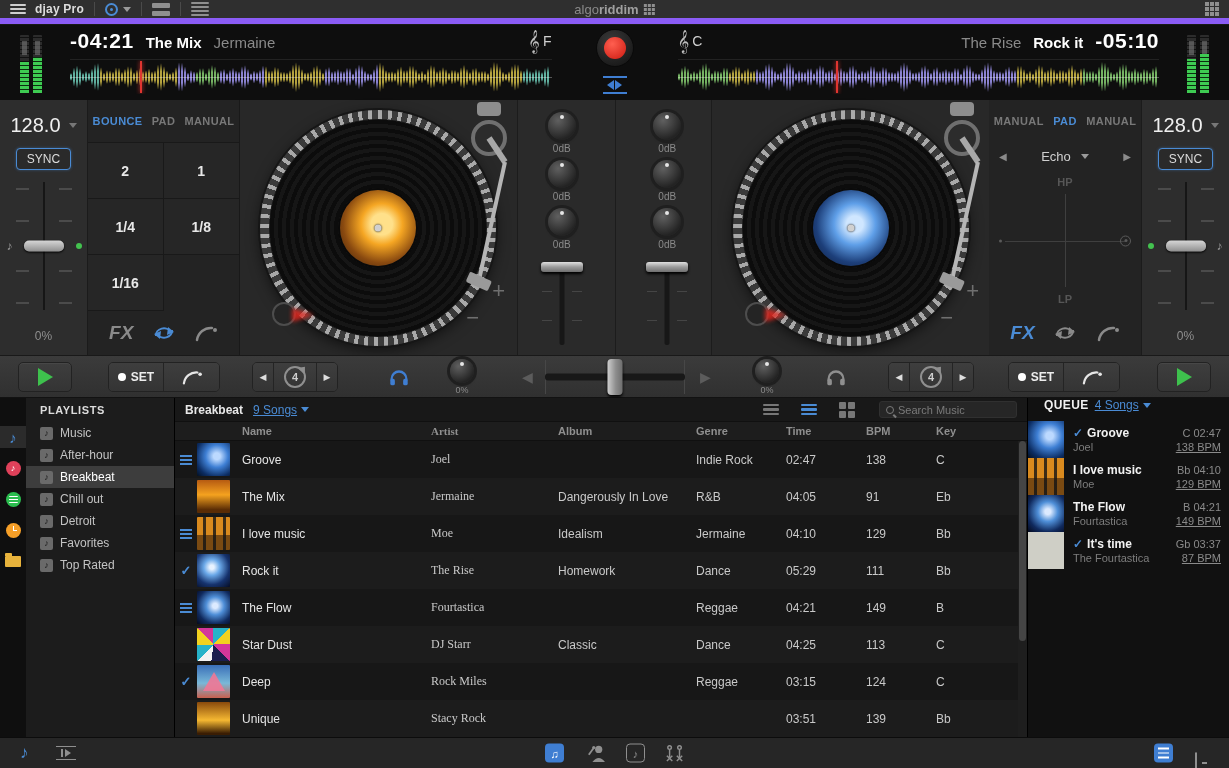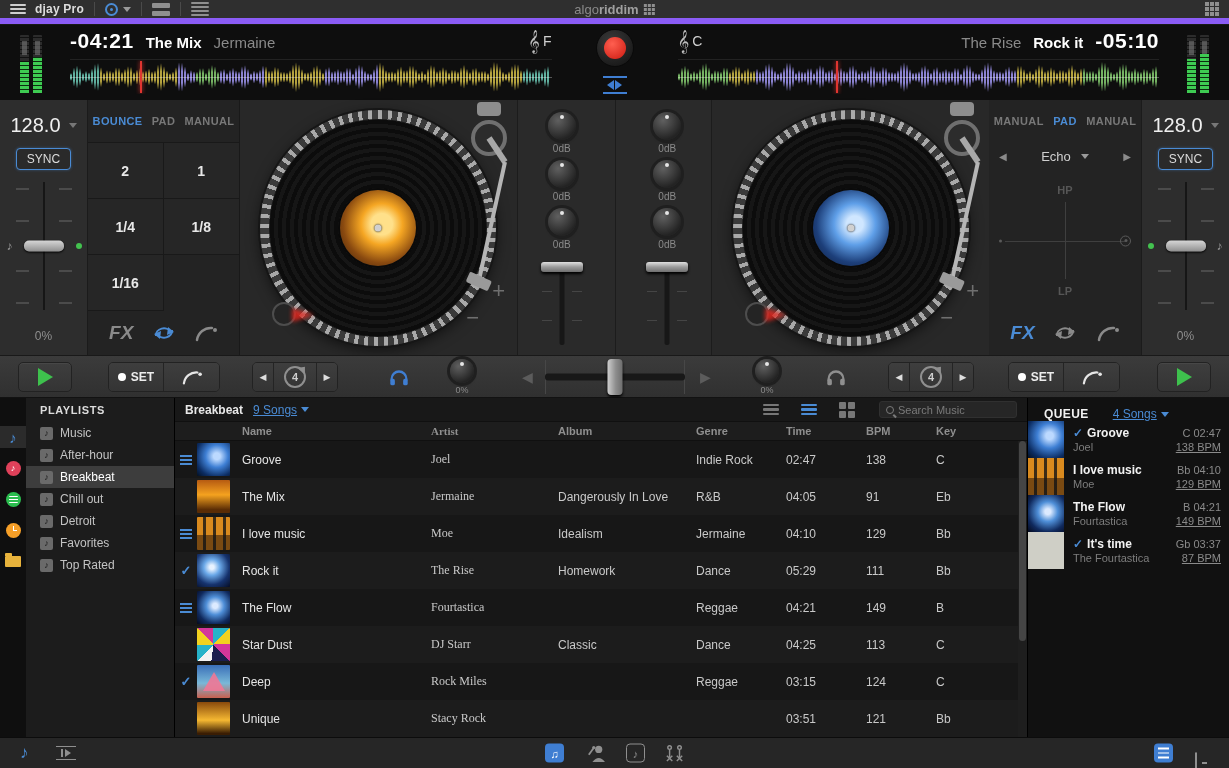--- a/index.html
+++ b/index.html
@@ -102,21 +102,21 @@
   .knoblbl{font-size:10px;color:#8a8a8a;margin-top:3px;}
   .vfader{position:relative;width:40px;flex:1;margin-top:4px;margin-bottom:10px;}
   .vfader .track{position:absolute;left:50%;top:8px;bottom:0;width:5px;background:#171717;transform:translateX(-50%);border-radius:2px;}
   .vfader .tick{position:absolute;width:10px;height:1px;background:#454545;}
   .vfader .handle{position:absolute;left:50%;transform:translateX(-50%);top:2px;width:42px;height:10px;border-radius:3px;background:linear-gradient(#e0e0e0,#9a9a9a 50%,#6f6f6f);box-shadow:0 2px 3px #000;cursor:grab;}
 
   .fxpanel{width:152px;background:#232323;display:flex;flex-direction:column;}
   .fxsel{height:28px;display:flex;align-items:center;justify-content:space-between;padding:0 10px;color:#cfcfcf;font-size:13px;}
   .fxsel .arr{color:#8a8a8a;font-size:10px;cursor:pointer;}
   .fxname{display:flex;align-items:center;gap:5px;cursor:pointer;}
-  .xypad{flex:1;position:relative;margin:12px 10px;cursor:crosshair;text-align:center;}
+  .xypad{flex:1;position:relative;margin:4px 10px;cursor:crosshair;text-align:center;}
   .xypad .h{position:absolute;left:6px;right:6px;top:50%;height:1px;background:#3f3f3f;}
   .xypad .v{position:absolute;top:20px;bottom:20px;left:50%;width:1px;background:#3f3f3f;}
   .xypad .lblt{position:absolute;top:2px;left:50%;transform:translateX(-50%);color:#565656;font-size:11px;font-weight:bold;}
   .xypad .lblb{position:absolute;bottom:2px;left:50%;transform:translateX(-50%);color:#565656;font-size:11px;font-weight:bold;}
   .xypad .mark{position:absolute;right:0;top:50%;transform:translateY(-50%);width:11px;height:11px;border-radius:50%;border:1px solid #5a5a5a;}
   .xypad .mark::after{content:"";position:absolute;left:50%;top:50%;transform:translate(-50%,-50%);width:3px;height:3px;border-radius:50%;background:#5a5a5a;}
   .xypad .dotl{position:absolute;left:0;top:50%;transform:translateY(-50%);width:3px;height:3px;border-radius:50%;background:#5a5a5a;}
 
   
   .transport{position:absolute;left:0;top:355px;width:100%;height:43px;background:linear-gradient(#3b3b3b,#303030);border-top:1px solid #191919;border-bottom:1px solid #121212;}
@@ -212,21 +212,21 @@
      linear-gradient(90deg,transparent 0 6px,rgba(20,20,20,.8) 6px 9px,transparent 9px 16px,rgba(20,20,20,.8) 16px 19px,transparent 19px 26px,rgba(20,20,20,.8) 26px 29px,transparent 29px);}
   .cv-splash{background:radial-gradient(circle at 45% 40%,#e8f2ff 0 8%,#6aa8e8 30%,#16336e 65%,#060d24 100%);}
   .cv-splash2{background:radial-gradient(circle at 55% 45%,#dceaff 0 10%,#4f8fd8 35%,#102a5e 70%,#05091c 100%);}
   .cv-mosaic{background:conic-gradient(#27b3c9 0 12%,#f2d21f 12% 25%,#d4369a 25% 38%,#1b1e4e 38% 52%,#f2f2f2 52% 62%,#27b3c9 62% 75%,#f2d21f 75% 88%,#d4369a 88% 100%);}
   .cv-pyramid{background:linear-gradient(#3a6fb8,#79b8d8 55%,#c9604f 100%);position:relative;overflow:hidden;}
   .cv-pyramid::after{content:"";position:absolute;left:50%;top:7px;transform:translateX(-50%);width:0;height:0;border-left:11px solid transparent;border-right:11px solid transparent;border-bottom:19px solid rgba(240,120,150,.9);}
   .cv-crowd{background:linear-gradient(#8a4a0c,#f5b832 55%,#3a1d03 95%);}
   .cv-circles{background:#d8d8cf radial-gradient(circle at 25% 30%,#d43a3a 0 18%,transparent 19%),radial-gradient(circle at 65% 25%,#3a9ed4 0 16%,transparent 17%),radial-gradient(circle at 35% 70%,#3ab45c 0 18%,transparent 19%),radial-gradient(circle at 75% 65%,#e8c229 0 17%,transparent 18%);background-color:#cfcfc6;}
 
   .queue{width:202px;background:#111;border-left:1px solid #000;display:flex;flex-direction:column;}
-  .qheader{height:23px;display:flex;align-items:flex-end;gap:24px;padding-left:16px;}
+  .qheader{height:23px;display:flex;align-items:flex-start;gap:6px;padding-left:16px;}
   .qtitle{color:#f0f0f0;font-size:12px;font-weight:bold;letter-spacing:.4px;}
   .qitem{height:37px;display:flex;cursor:pointer;}
   .qitem .cover{width:36px;height:37px;border-radius:0;}
   .qbody{flex:1;display:flex;flex-direction:column;justify-content:center;padding:0 8px 0 9px;min-width:0;}
   .qline{display:flex;align-items:center;gap:4px;font-size:12px;}
   .qname{color:#f2f2f2;font-weight:bold;white-space:nowrap;overflow:hidden;}
   .qright{margin-left:auto;color:#8a8a8a;font-size:11px;flex:none;}
   .qsub{display:flex;font-size:11px;color:#7d7d7d;margin-top:1px;}
   .qsub .qright{margin-left:auto;text-decoration:underline;}
   .qck{color:#4a8bd4;font-size:12px;font-weight:bold;flex:none;}
@@ -1175,21 +1175,21 @@
           <div class="trow">
             <span class="cmark"></span>
             <span class="cart">
               <span class="cover cv-crowd"></span>
             </span>
             <span class="cname">Unique</span>
             <span class="cartist">Stacy Rock</span>
             <span class="calbum"></span>
             <span class="cgenre"></span>
             <span class="ctime">03:51</span>
-            <span class="cbpm">121</span>
+            <span class="cbpm">139</span>
             <span class="ckey">Bb</span>
           </div>
         </div>
       <div class="scrollbar">
           <span class="thumb"></span>
         </div>
     </div>
 
     <div class="queue">
       <div class="qheader">

